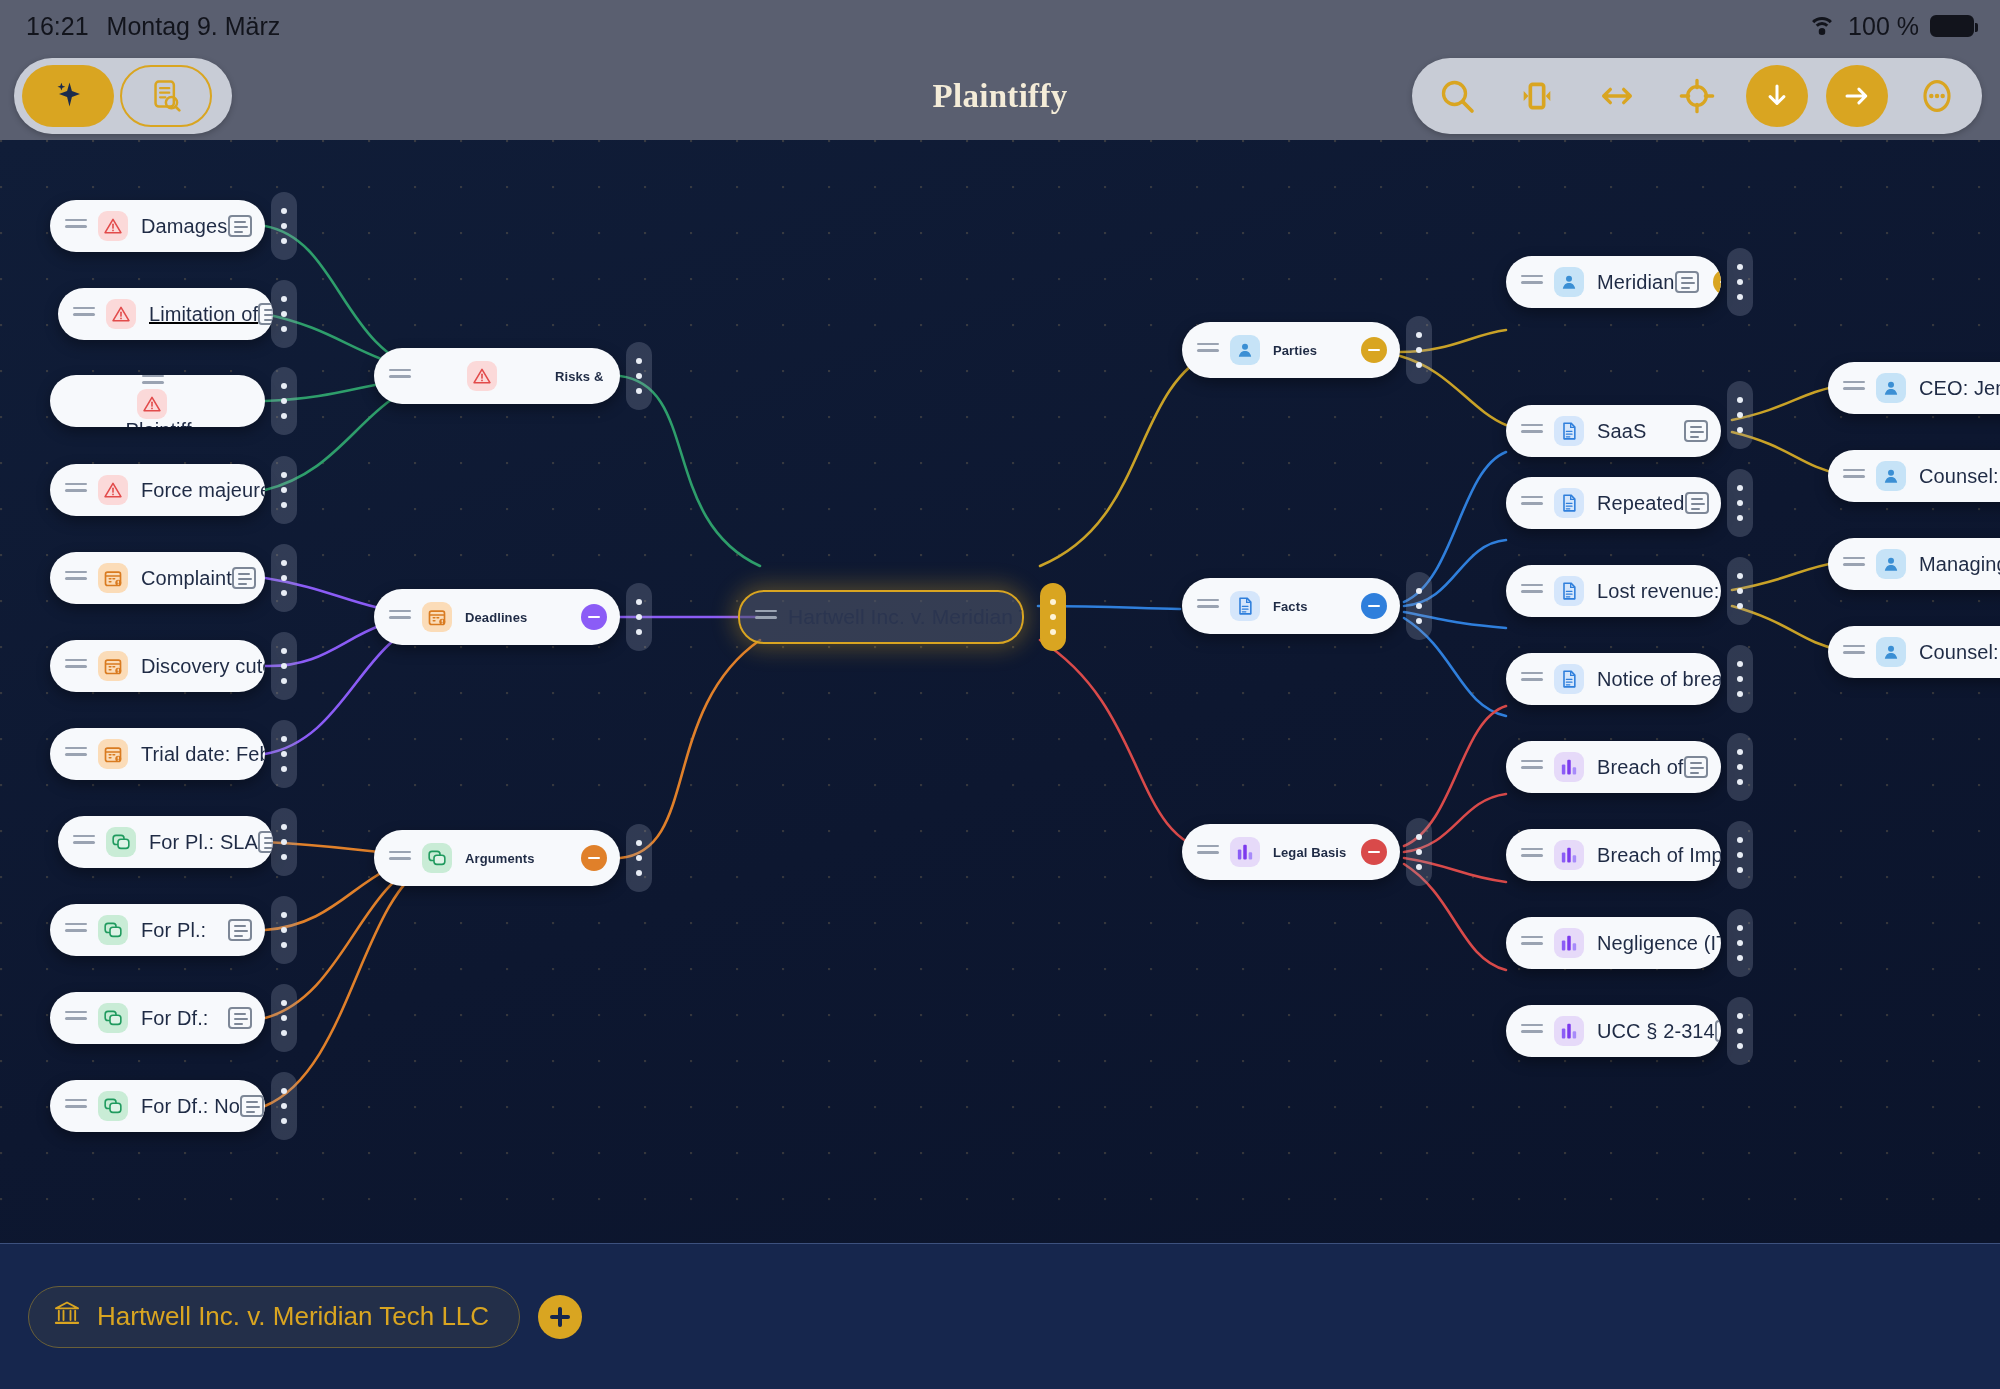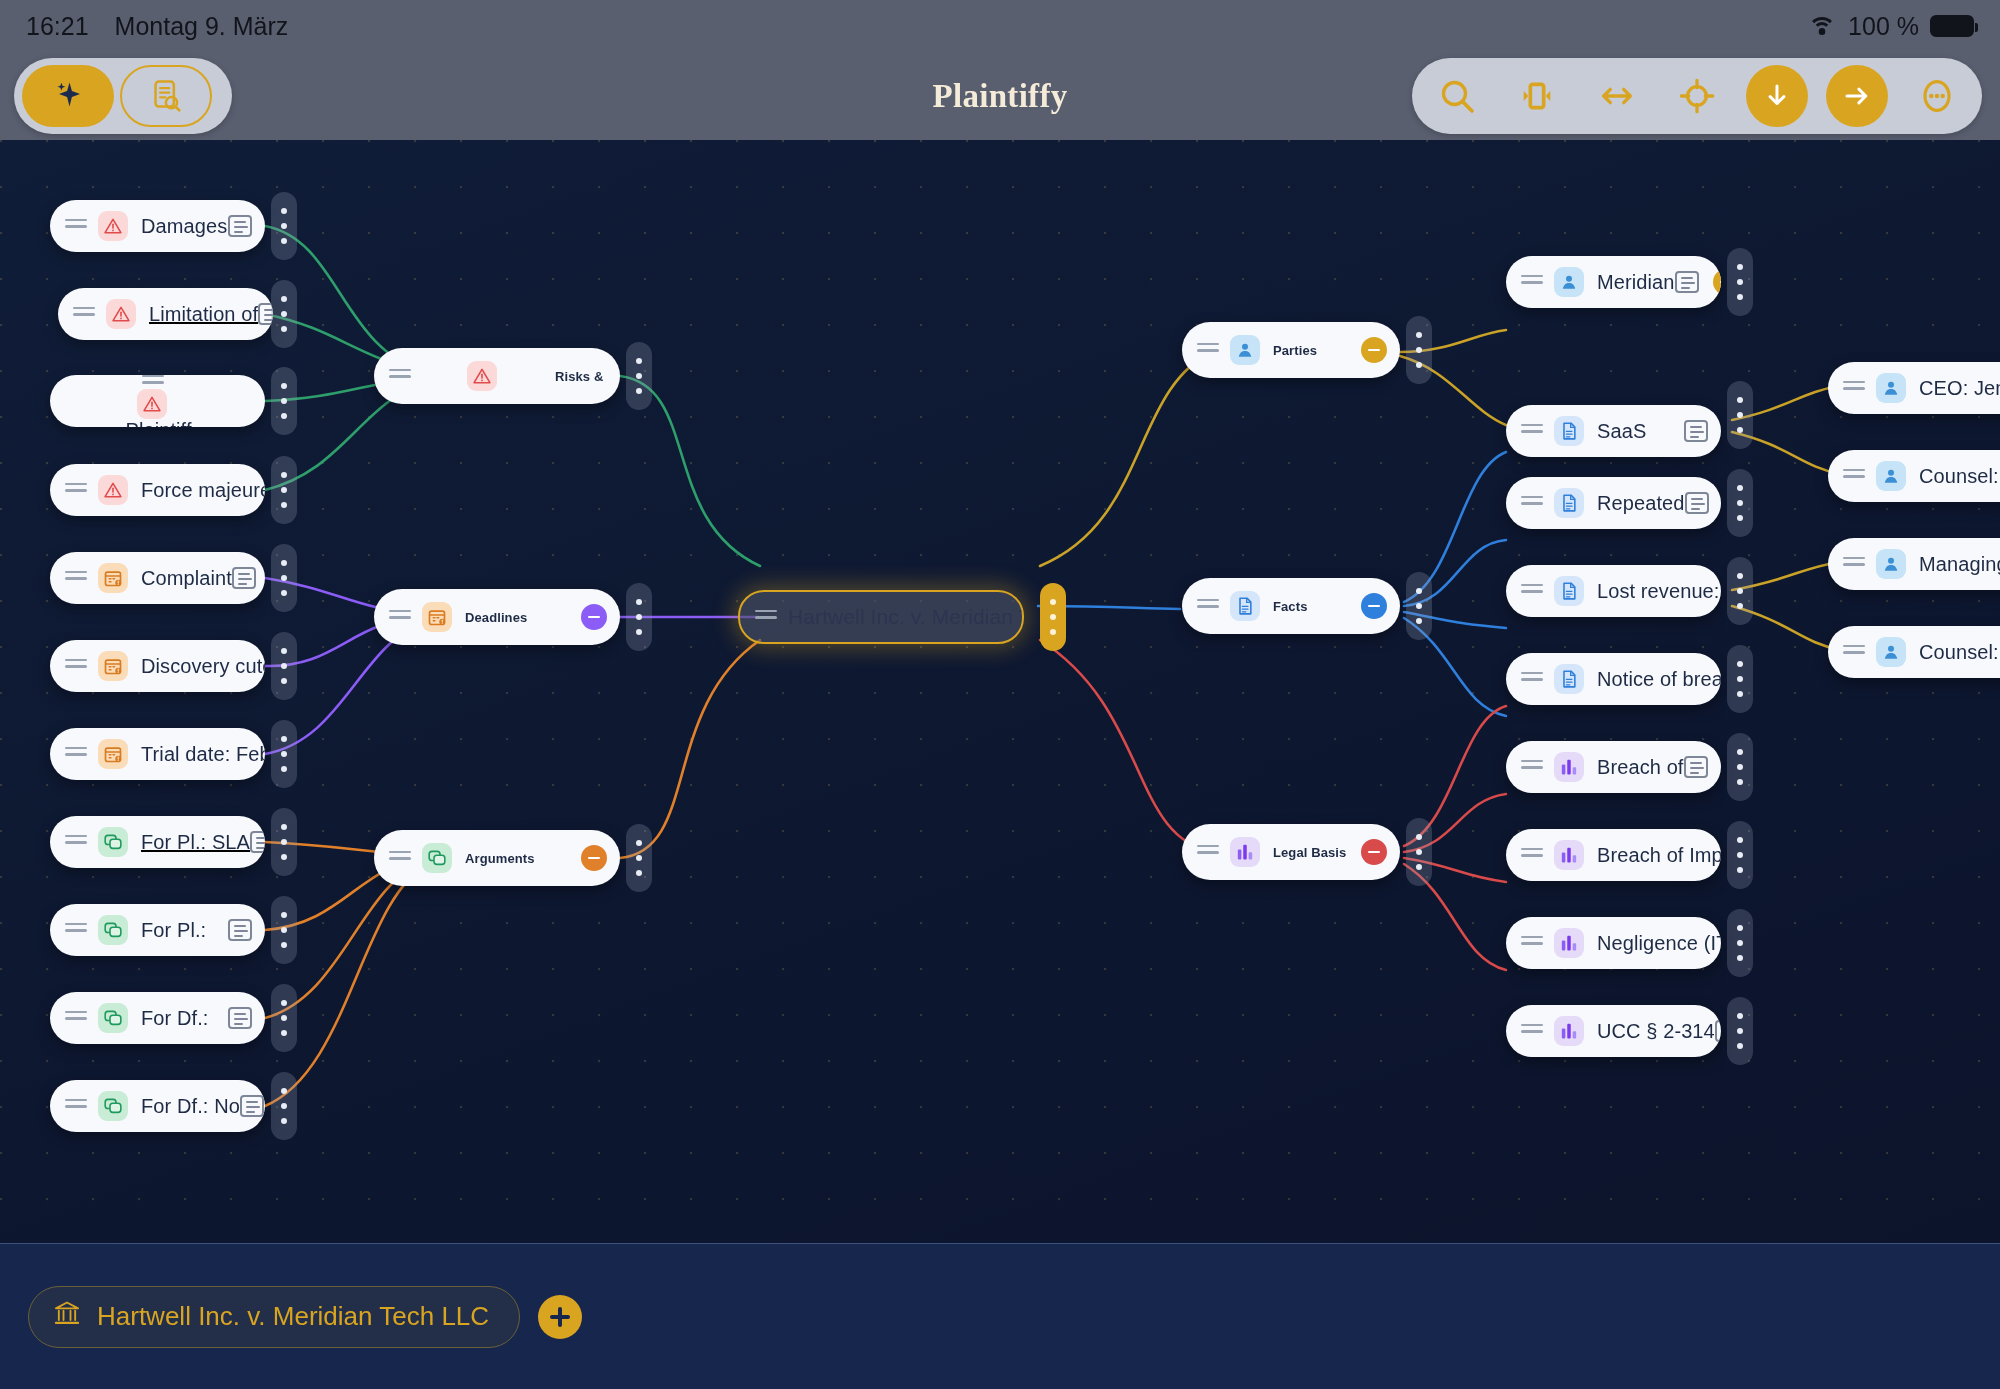--- a/index.html
+++ b/index.html
@@ -12,21 +12,21 @@
 
   
   #status-bar {
     position: absolute; left: 0; top: 0; width: 2000px; height: 52px;
     background: #5a5f70;
     display: flex; align-items: center;
     padding: 0 26px;
     color: #12141c;
     font-size: 25px;
   }
-  #status-left { display: flex; align-items: baseline; gap: 26px; }
+  #status-left { display: flex; align-items: baseline; gap: 18px; }
   #status-right { margin-left: auto; display: flex; align-items: center; gap: 11px; }
   .wifi-icon { display:inline-block; width: 30px; height: 22px; position: relative; }
   .wifi-icon i { position:absolute; left:50%; transform:translateX(-50%); border: 3.2px solid #12141c;
                  border-bottom-color: transparent; border-left-color: transparent; border-right-color: transparent;
                  border-radius: 50%; }
   .wifi-icon i:nth-child(1){ width:28px;height:28px; top:2px;}
   .wifi-icon i:nth-child(2){ width:18px;height:18px; top:7px;}
   .wifi-icon i:nth-child(3){ width:7px;height:7px; top:13px; border-bottom-color:#12141c; background:#12141c;}
   .battery { width: 44px; height: 22px; border: 2.5px solid #12141c; border-radius: 6px; position: relative;
              background: #12141c; }
@@ -444,21 +444,21 @@
             <circle cx="18.3" cy="19.4" r=".75" fill="#fde8cf"></circle>
           </svg>
         </span>
         <span class="node-label">Trial date: Feb</span>
       </div>
       <div class="dots-handle" style="left: 271px; top: 580px;">
         <b></b>
         <b></b>
         <b></b>
       </div>
-      <div class="node" style="left: 50px; top: 676px; width: 215px; text-decoration: underline;">
+      <div class="node" style="left: 58px; top: 676px; width: 215px;">
         <span class="drag-handle">
           <span></span>
           <span></span>
         </span>
         <span class="badge argument">
           <svg width="20" height="20" viewBox="0 0 24 24">
             <rect x="2.6" y="4" width="13" height="11" rx="3.4" fill="none" stroke="#1f9a5e" stroke-width="1.9"></rect>
             <rect x="8.4" y="8.6" width="13" height="11" rx="3.4" fill="#dff3e7" stroke="#1f9a5e" stroke-width="1.9"></rect>
           </svg>
         </span>

